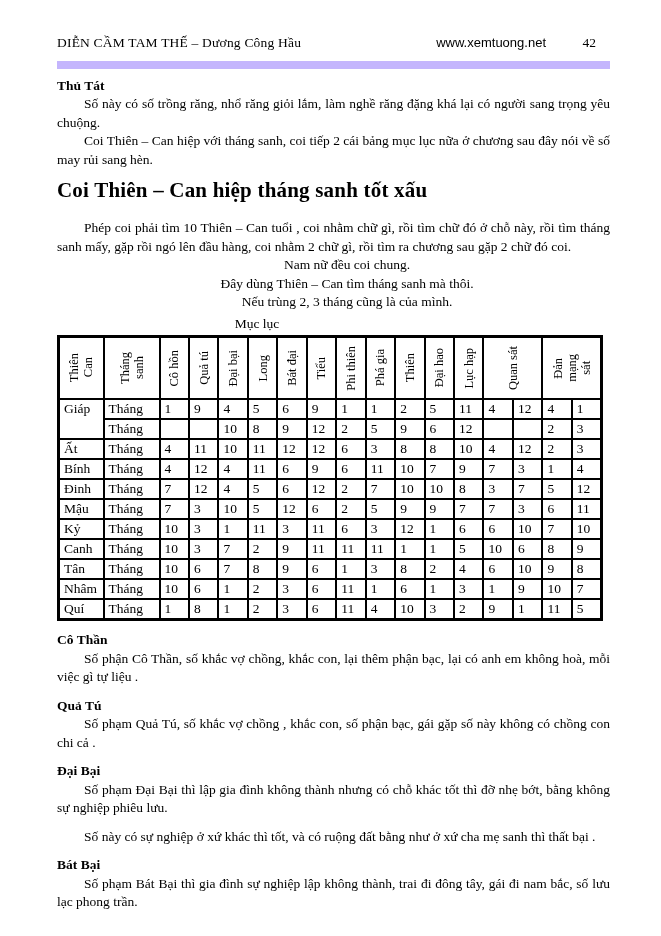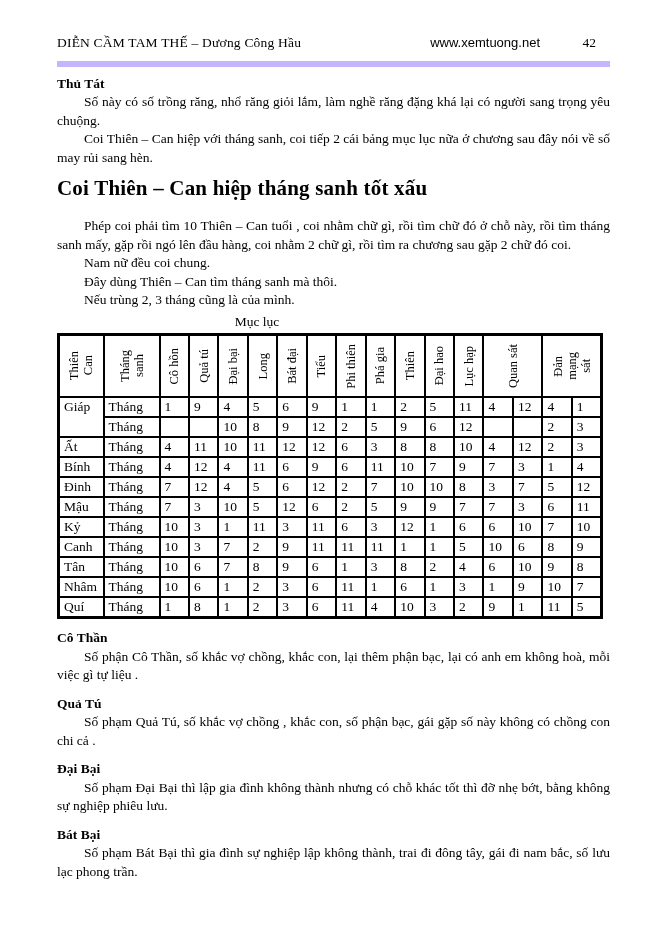--- a/index.html
+++ b/index.html
@@ -4,32 +4,32 @@
 <style>
   html,body { margin:0; padding:0; background:#e8e8e8; }
   .page {
     width:661px; height:936px; background:#ffffff; margin:0 auto;
     box-sizing:border-box; padding:34px 51px 0 57px;
     font-family:"Liberation Serif","DejaVu Serif",serif;
     font-size:13.5px; line-height:18.5px; color:#000;
     position:relative; overflow:hidden;
   }
   
-  .pagehead { display:flex; align-items:baseline; border-bottom:6px solid #c4b5fd; padding-bottom:8px;gap:6px; }
+  .pagehead { display:flex; align-items:baseline; border-bottom:8px solid #c4b5fd; padding-bottom:8px; }
   .pagehead .booktitle { font-size:13.5px; letter-spacing:0.2px; white-space:nowrap; }
   .pagehead .site { margin-left:auto; font-family:"Liberation Sans","DejaVu Sans",sans-serif; font-size:13px; }
   .pagehead .pageno { width:64px; text-align:right; padding-right:14px; box-sizing:border-box; }
 
   
   .h-center { width:360px; text-align:left; font-weight:bold; margin-top:8px; }
   .h-mucluc { width:400px; text-align:center; font-weight:normal; margin-top:3px; }
   h1.chapter { font-size:21px; line-height:26px; font-weight:bold; margin:8px 0 16px 0; letter-spacing:0.2px; }
 
   p { margin:0; text-align:justify; text-indent:27px; }
-  p.line { text-align:left; }
+  p.line { text-align:center; }
 
   
   table.mucluc { border-collapse:collapse; table-layout:fixed; width:546px; margin-top:2px; border:3px solid #000; }
   table.mucluc th, table.mucluc td { border:2px solid #000; overflow:hidden; }
   table.mucluc thead th { height:60px; padding:0; vertical-align:middle; font-weight:normal; }
   table.mucluc td { height:16px; line-height:16px; font-size:13.5px; padding:1px 1px 1px 4px; text-align:left; vertical-align:middle; white-space:nowrap; }
   table.mucluc td.can { vertical-align:top; }
   .vwrap { display:flex; align-items:center; justify-content:center; height:60px; overflow:hidden; }
   .vtext { writing-mode:vertical-rl; transform:rotate(180deg); white-space:pre-line; font-size:12.5px; line-height:14px; text-align:center; }
 
@@ -379,19 +379,20 @@
   </div>
   <div class="section">
     <div class="h-center">Quả Tú</div>
     <p>Số phạm Quả Tú, số khắc vợ chồng , khắc con, số phận bạc, gái gặp số này không có chồng con chi cả .</p>
   </div>
   <div class="section">
     <div class="h-center">Đại Bại</div>
     <p>Số phạm Đại Bại thì lập gia đình không thành nhưng có chỗ khác tốt thì đỡ nhẹ bớt, bằng không  sự  nghiệp phiêu lưu.</p>
   </div>
   <div class="section">
+    <p>Số này có sự nghiệp ở xứ khác thì tốt, và có ruộng đất bằng như ở xứ cha mẹ sanh thì thất bại .</p>
   </div>
   <div class="section">
     <div class="h-center">Bát Bại</div>
     <p>Số phạm Bát Bại thì gia đình sự nghiệp lập không thành, trai đi đông tây, gái đi nam bắc, số lưu lạc  phong trần.</p>
   </div>
 
 </div>
 
 </body></html>

